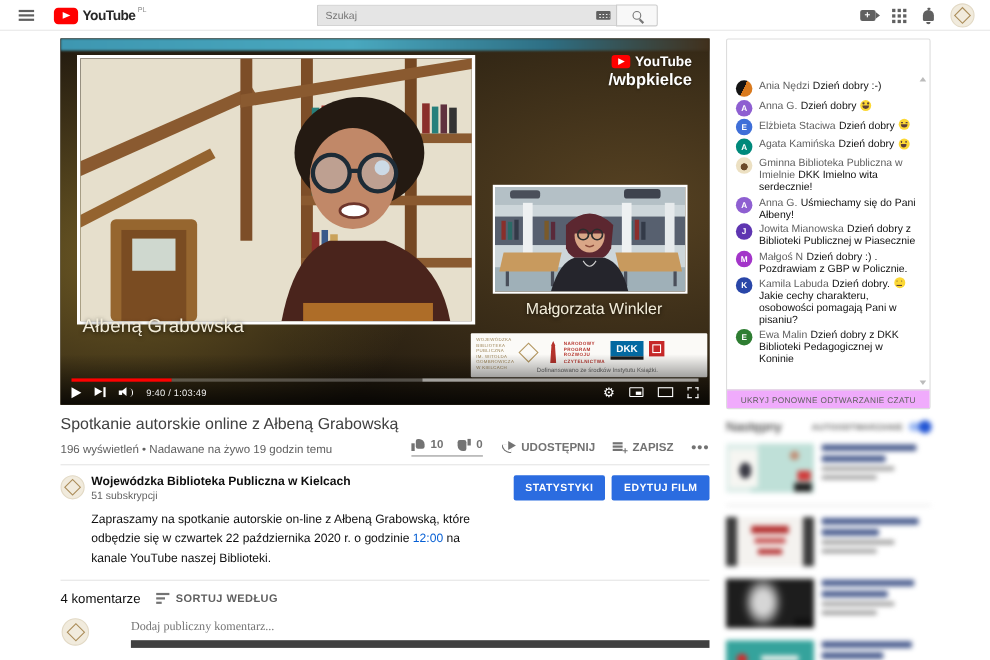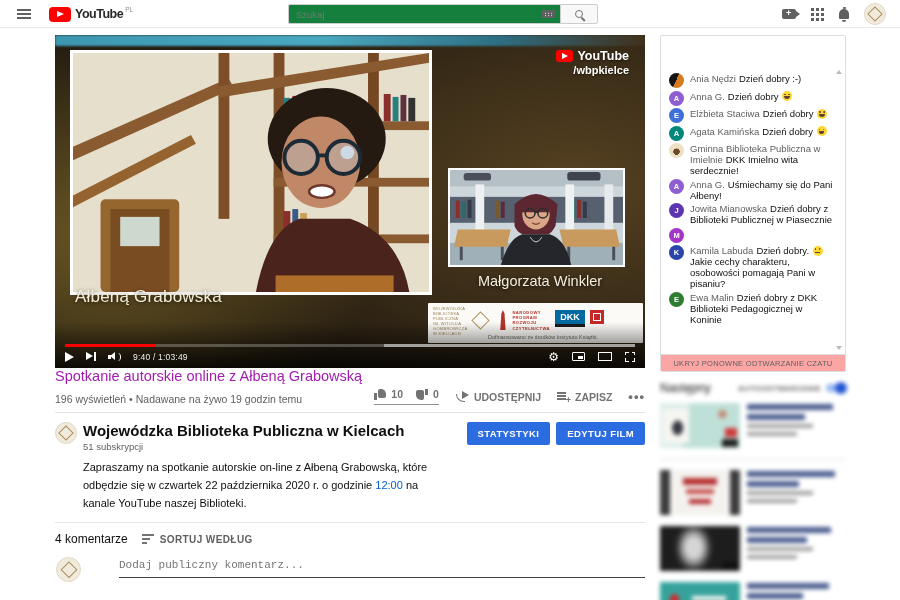--- a/index.html
+++ b/index.html
@@ -15,21 +15,21 @@
        linear-gradient(#606060,#606060) 0 4px/14px 2px no-repeat,
        linear-gradient(#606060,#606060) 0 8px/14px 2px no-repeat;cursor:pointer}
   .logo{display:flex;align-items:flex-start;margin-left:18px;cursor:pointer}
   .yt-badge{width:22px;height:15px;background:#f00;border-radius:4px;position:relative;margin-top:1px}
   .yt-badge::after{content:"";position:absolute;left:8px;top:4px;border-left:7px solid #fff;
        border-top:3.5px solid transparent;border-bottom:3.5px solid transparent}
   .yt-word{font-size:12.5px;font-weight:700;letter-spacing:-.5px;color:#282828;margin-left:4px;margin-top:1px}
   .yt-sup{font-size:6.5px;color:#909090;margin-left:2px}
   .searchwrap{position:absolute;left:288px;top:4px;display:flex;height:20px}
   .searchbox{width:272px;height:20px;border:1px solid #ccc;border-right:none;border-radius:2px 0 0 2px;
-       display:flex;align-items:center;padding:0 5px 0 7px;background:#15803d}
+       display:flex;align-items:center;padding:0 5px 0 7px;background:#e5e5e5}
   .searchbox input{border:none;outline:none;flex:1;font-size:9.5px;color:#111;
        font-family:"Liberation Sans",sans-serif;background:transparent}
   .kb{width:13px;height:8px;background:#606060;border-radius:1px;position:relative}
   .kb::after{content:"";position:absolute;inset:1.5px;background:
        radial-gradient(circle,#fff .6px,transparent .8px);background-size:3px 2.5px}
   .searchbtn{width:38px;height:20px;background:#f8f8f8;border:1px solid #ccc;border-radius:0 2px 2px 0;
        display:flex;align-items:center;justify-content:center;cursor:pointer}
   .mag{width:8px;height:8px;border:1.5px solid #777;border-radius:50%;position:relative}
   .mag::after{content:"";position:absolute;left:6px;top:6px;width:1.5px;height:4.5px;background:#777;transform:rotate(-45deg)}
   .top-icons{position:absolute;right:14px;top:0;height:28px;display:flex;align-items:center;gap:15px}
@@ -62,21 +62,21 @@
   .cam-main svg,.cam-pip svg{display:block;width:100%;height:100%}
   .name-main{position:absolute;left:20px;top:252px;font-size:17px;color:#f3edda;
       text-shadow:0 1px 4px rgba(0,0,0,.7);letter-spacing:.2px}
   .name-pip{position:absolute;left:398px;top:238px;width:174px;text-align:center;font-size:14.5px;
       color:#f3edda;text-shadow:0 1px 4px rgba(0,0,0,.7)}
   .wm{position:absolute;right:16px;top:14px;text-align:right;color:#fff;text-shadow:0 1px 2px rgba(0,0,0,.5)}
   .wm-row{display:flex;align-items:center;justify-content:flex-end;gap:4px;font-size:12.5px;font-weight:700}
   .wm-badge{width:17px;height:12px;background:#f00;border-radius:3px;position:relative;display:inline-block}
   .wm-badge::after{content:"";position:absolute;left:6px;top:3px;border-left:6px solid #fff;
       border-top:3px solid transparent;border-bottom:3px solid transparent}
-  .wm-handle{font-size:11px;font-weight:700;margin-top:1px}
+  .wm-handle{font-size:15px;font-weight:700;margin-top:1px}
 
   .banner{position:absolute;left:373px;top:268px;width:215px;height:40px;background:#fbfaf7;
       border-radius:1px;display:flex;align-items:flex-start;padding:3px 5px 0 5px;gap:5px}
   .lib-lines{font-size:4px;line-height:5px;color:#9b8254;white-space:pre-line;letter-spacing:.3px}
   .lib-diamond{width:13px;height:13px;border:1px solid #b49862;transform:rotate(45deg);margin:8px 6px 0 2px;flex:none}
   .tower{width:9px;height:20px;background:#b5332c;margin-top:4px;flex:none;
       clip-path:polygon(50% 0,72% 22%,68% 22%,80% 100%,20% 100%,32% 22%,28% 22%)}
   .nprc{font-size:4.2px;line-height:5.2px;font-weight:700;color:#b5332c;white-space:pre-line;letter-spacing:.4px;margin-top:4px}
   .dkk{width:30px;height:14px;background:#0369a1;color:#fff;font-weight:700;font-size:9px;
       display:flex;align-items:center;justify-content:center;margin-top:4px;flex:none;position:relative}
@@ -111,21 +111,21 @@
   .mini-ic::after{content:"";position:absolute;right:1px;bottom:1px;width:5px;height:3.5px;background:#fff}
   .theater-ic{width:14px;height:9px;border:1px solid #fff;cursor:pointer}
   .fs-ic{position:relative;width:10px;height:10px;cursor:pointer}
   .fs-ic span{position:absolute;width:3.5px;height:3.5px;border:1.5px solid #fff}
   .fs-ic span:nth-child(1){left:0;top:0;border-right:none;border-bottom:none}
   .fs-ic span:nth-child(2){right:0;top:0;border-left:none;border-bottom:none}
   .fs-ic span:nth-child(3){left:0;bottom:0;border-right:none;border-top:none}
   .fs-ic span:nth-child(4){right:0;bottom:0;border-left:none;border-top:none}
 
   
-  .v-title{font-size:14.5px;color:#a21caf}
+  .v-title{margin-top:10px;font-size:14.5px;color:#404040}
   .meta-row{display:flex;justify-content:space-between;align-items:flex-end;margin-top:4px;
       padding-bottom:7px;border-bottom:1px solid #e5e5e5}
   .meta-text{font-size:10.5px;color:#606060}
   .actions{display:flex;align-items:center;gap:16px;color:#737373;font-size:10.5px;font-weight:700}
   .act{display:flex;align-items:center;gap:5px;cursor:pointer}
   .rate-group{display:flex;gap:13px;position:relative;padding-bottom:5px}
   .rate-group::after{content:"";position:absolute;left:0;right:0;bottom:0;height:1.5px;background:#909090}
   .t-up{position:relative;width:12px;height:11px;display:inline-block}
   .t-up::before{content:"";position:absolute;left:0;bottom:0;width:3px;height:6.5px;background:#737373}
   .t-up::after{content:"";position:absolute;left:4px;top:0;width:8px;height:9.5px;background:#737373;border-radius:2px 5px 2px 2px}
@@ -137,42 +137,42 @@
       border-top:none;border-right:none;border-radius:0 0 0 8px}
   .sv{width:13px;height:11px;position:relative;display:inline-block}
   .sv::before{content:"";position:absolute;left:0;top:1px;width:9px;height:1.5px;background:#737373;
       box-shadow:0 3px 0 #737373,0 6px 0 #737373}
   .sv::after{content:"+";position:absolute;right:-1px;bottom:-3px;font-size:9px;font-weight:700;color:#737373}
   .dots-h{font-size:13px;color:#737373;letter-spacing:1px;cursor:pointer}
 
   
   .channel-row{display:flex;align-items:flex-start;margin-top:9px}
   .ch-avatar{width:22px;height:22px;flex:none;margin-right:6px;cursor:pointer}
-  .ch-name{font-size:15px;font-weight:700;color:#0f0f0f;cursor:pointer}
+  .ch-name{font-size:11px;font-weight:700;color:#0f0f0f;cursor:pointer}
   .ch-subs{font-size:9.5px;color:#606060;margin-top:2px}
   .ch-buttons{margin-left:auto;display:flex;gap:6px}
   .bluebtn{background:#2b6ce0;color:#fff;font-size:9.5px;font-weight:700;letter-spacing:.4px;
       padding:6px 11px;border-radius:2px;border:none;cursor:pointer;font-family:"Liberation Sans",sans-serif}
   .desc{margin:6px 0 10px 28px;width:352px;font-size:11px;line-height:1.65;color:#0f0f0f}
   .desc a{color:#065fd4;text-decoration:none;cursor:pointer}
   .divider{height:1px;background:#e5e5e5}
 
   
   .cm-header{display:flex;align-items:center;gap:14px;margin-top:9px}
   .cm-count{font-size:12px;color:#0f0f0f}
   .cm-sort{display:flex;align-items:center;gap:6px;font-size:10px;font-weight:700;color:#606060;
       letter-spacing:.4px;cursor:pointer}
   .srt{width:12px;height:10px;background:
       linear-gradient(#737373,#737373) 0 0/12px 2px no-repeat,
       linear-gradient(#737373,#737373) 0 4px/8px 2px no-repeat,
       linear-gradient(#737373,#737373) 0 8px/5px 2px no-repeat}
   .cm-input-row{display:flex;align-items:flex-start;margin-top:11px}
   .cm-input-avatar{width:25px;height:25px;margin-left:1px;flex:none}
-  .cm-input{flex:1;margin-left:38px;border:none;border-bottom:1px solid #404040;padding:2px 0 6px;
-      font-size:11px;color:#111;font-family:Liberation Mono, monospace;outline:none;background:transparent}
+  .cm-input{flex:1;margin-left:38px;border:none;border-bottom:7px solid #404040;padding:2px 0 6px;
+      font-size:11px;color:#111;font-family:Liberation Serif, serif;outline:none;background:transparent}
 
   
   #side-col{position:absolute;left:660px;top:35px;width:186px}
   #chat{position:relative;width:186px;height:337px;border:1px solid #ddd;border-radius:2px;background:#fff}
   .chat-head{height:29px;border-bottom:1px solid #e5e5e5;display:flex;align-items:center;padding:0 9px}
   .chat-title{font-size:10px;font-weight:500;color:#0f0f0f;display:flex;align-items:center;gap:5px;cursor:pointer}
   .caret{width:0;height:0;border-top:4px solid #606060;border-left:3.5px solid transparent;border-right:3.5px solid transparent}
   .dots-v{margin-left:auto;color:#606060;font-size:11px;line-height:.35;cursor:pointer;
       display:flex;flex-direction:column;gap:1.5px;align-items:center}
   .dots-v i{width:2.5px;height:2.5px;border-radius:50%;background:#606060}
@@ -191,21 +191,21 @@
       background:#5d4037;border-radius:50%;box-shadow:4.2px 0 0 #5d4037}
   .emoji::after{content:"";position:absolute;left:2.2px;top:5.2px;width:5.6px;height:3px;
       background:#5d4037;border-radius:0 0 6px 6px}
   .emoji.neutral::after{height:1.3px;top:6.5px;border-radius:0}
   .scroll-up,.scroll-dn{position:absolute;right:3px;width:0;height:0;cursor:pointer;
       border-left:3px solid transparent;border-right:3px solid transparent}
   .scroll-up{top:34px;border-bottom:4px solid #bbb}
   .scroll-dn{bottom:21px;border-top:4px solid #bbb}
   .chat-foot{position:absolute;left:0;right:0;bottom:0;height:17px;border-top:1px solid #ddd;
       display:flex;align-items:center;justify-content:center;font-size:7.5px;font-weight:500;
-      color:#606060;letter-spacing:.3px;cursor:pointer;background:#fca5a5}
+      color:#606060;letter-spacing:.3px;cursor:pointer;background:#f0abfc}
 
   
   #rec{margin-top:9px;filter:blur(2.3px)}
   .next-row{display:flex;align-items:center;justify-content:space-between;margin-bottom:8px}
   .next-label{font-size:12px;color:#0f0f0f}
   .autoplay{display:flex;align-items:center;gap:5px}
   .autoplay-label{font-size:7.5px;font-weight:700;color:#606060;letter-spacing:.4px}
   .tgl{width:20px;height:8px;border-radius:5px;background:#9bb8f2;position:relative;cursor:pointer}
   .tgl::after{content:"";position:absolute;right:-1px;top:-2px;width:12px;height:12px;border-radius:50%;background:#2255d4}
   .rec-item{display:flex;gap:7px;margin-bottom:11px;cursor:pointer}
@@ -504,20 +504,21 @@
           <div class="chat-msg">
             <span class="chat-avatar" style="background: rgb(142, 95, 209);">A</span>
             <span class="chat-line"><span class="chat-author">Anna G.</span><span class="chat-text">Uśmiechamy się do Pani Ałbeny!</span></span>
           </div>
           <div class="chat-msg">
             <span class="chat-avatar" style="background: rgb(94, 53, 177);">J</span>
             <span class="chat-line"><span class="chat-author">Jowita Mianowska</span><span class="chat-text">Dzień dobry z Biblioteki Publicznej w Piasecznie</span></span>
           </div>
           <div class="chat-msg">
             <span class="chat-avatar" style="background: rgb(163, 53, 201);">M</span>
+            <span class="chat-line"><span class="chat-author">Małgoś N</span><span class="chat-text">Dzień dobry :) . Pozdrawiam z GBP w Policznie.</span></span>
           </div>
           <div class="chat-msg">
             <span class="chat-avatar" style="background: rgb(41, 70, 168);">K</span>
             <span class="chat-line"><span class="chat-author">Kamila Labuda</span><span class="chat-text">Dzień dobry. <span class="emoji neutral"></span> Jakie cechy charakteru, osobowości pomagają Pani w pisaniu?</span></span>
           </div>
           <div class="chat-msg">
             <span class="chat-avatar" style="background: rgb(46, 125, 50);">E</span>
             <span class="chat-line"><span class="chat-author">Ewa Malin</span><span class="chat-text">Dzień dobry z DKK Biblioteki Pedagogicznej w Koninie</span></span>
           </div>
         </div>

